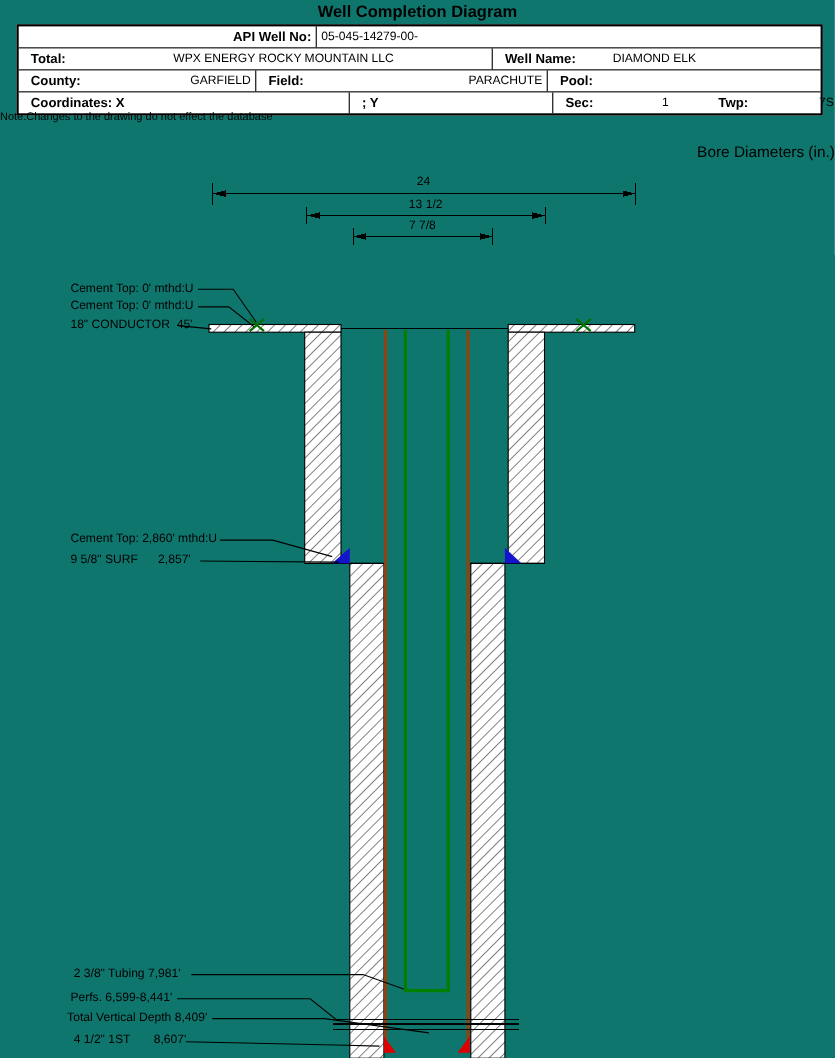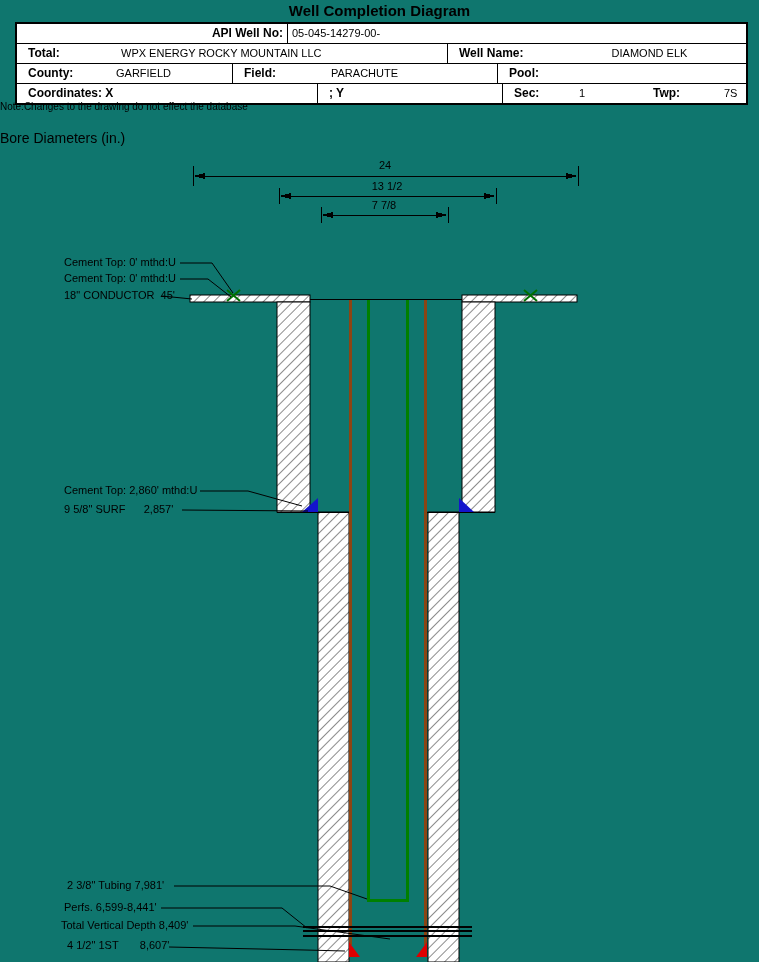--- a/index.html
+++ b/index.html
@@ -9,26 +9,26 @@
          font-size:15px;font-weight:bold;}
   .hdr-table{position:absolute;left:15px;top:22px;width:729px;border:2px solid #000;background:#fff;}
   .row{display:grid;border-bottom:1px solid #000;height:19px;line-height:19px;font-size:11px;}
   .row:last-child{border-bottom:none;gap:30px;}
   .r1{grid-template-columns:270px 1fr;}
   .r2{grid-template-columns:100px 245px 85px 95px 1fr;}
   .r3{grid-template-columns:95px 120px 95px 170px 80px 1fr;}
   .r4{grid-template-columns:270px 155px 43px 37px 48px 42px 45px 1fr;}
   .cell{padding:0 4px;white-space:nowrap;overflow:visible;}
   .lbl{font-weight:bold;font-size:12px;padding-left:11px;}
-  .center{text-align:left;}
+  .center{text-align:right;}
   .right{text-align:right;}
   .vline{border-left:1px solid #000;}
-  .padL{padding-left:15px;text-align:center;}
+  .padL{padding-left:15px;}
   .note{position:absolute;top:101px;left:0;width:100%;text-align:left;font-size:10px;}
-  .bore-title{position:absolute;top:130px;left:0;width:100%;text-align:left;font-size:14px;}
+  .bore-title{position:absolute;top:130px;left:0;width:100%;text-align:right;font-size:14px;}
   .dim-label{position:absolute;transform:translateX(-50%);font-size:11px;}
   #dim24{left:385px;top:159px;}
   #dim13{left:387px;top:180px;}
   #dim7{left:384px;top:199px;}
   .callout{position:absolute;font-size:11px;white-space:pre;}
   #co1{left:64px;top:256px;}
   #co2{left:64px;top:272px;}
   #co3{left:64px;top:289px;}
   #co4{left:64px;top:484px;}
   #co5{left:64px;top:503px;}

